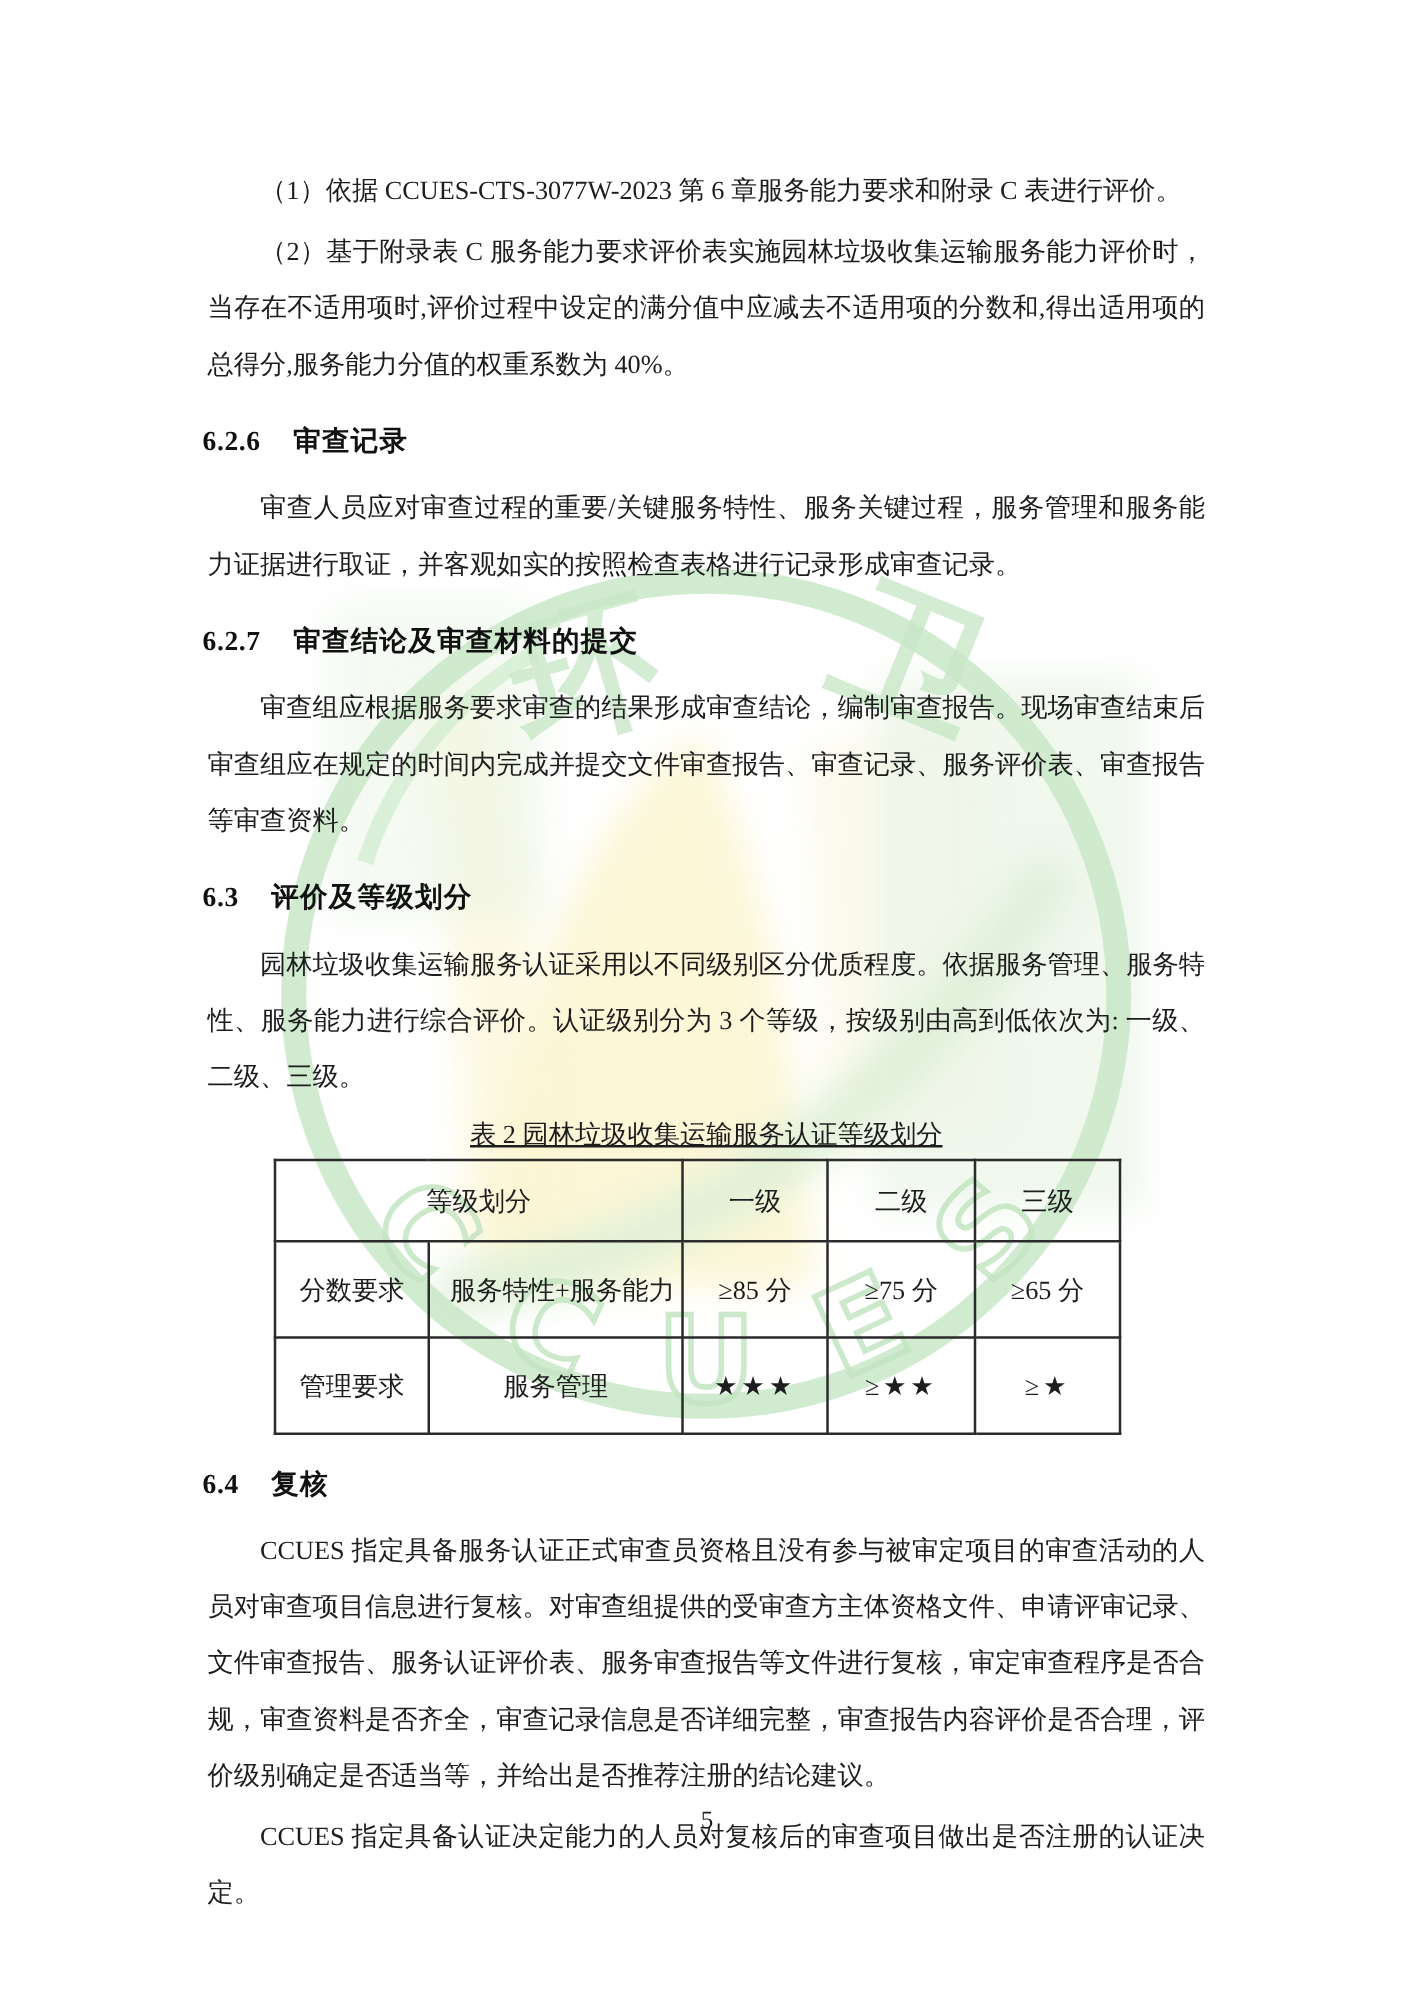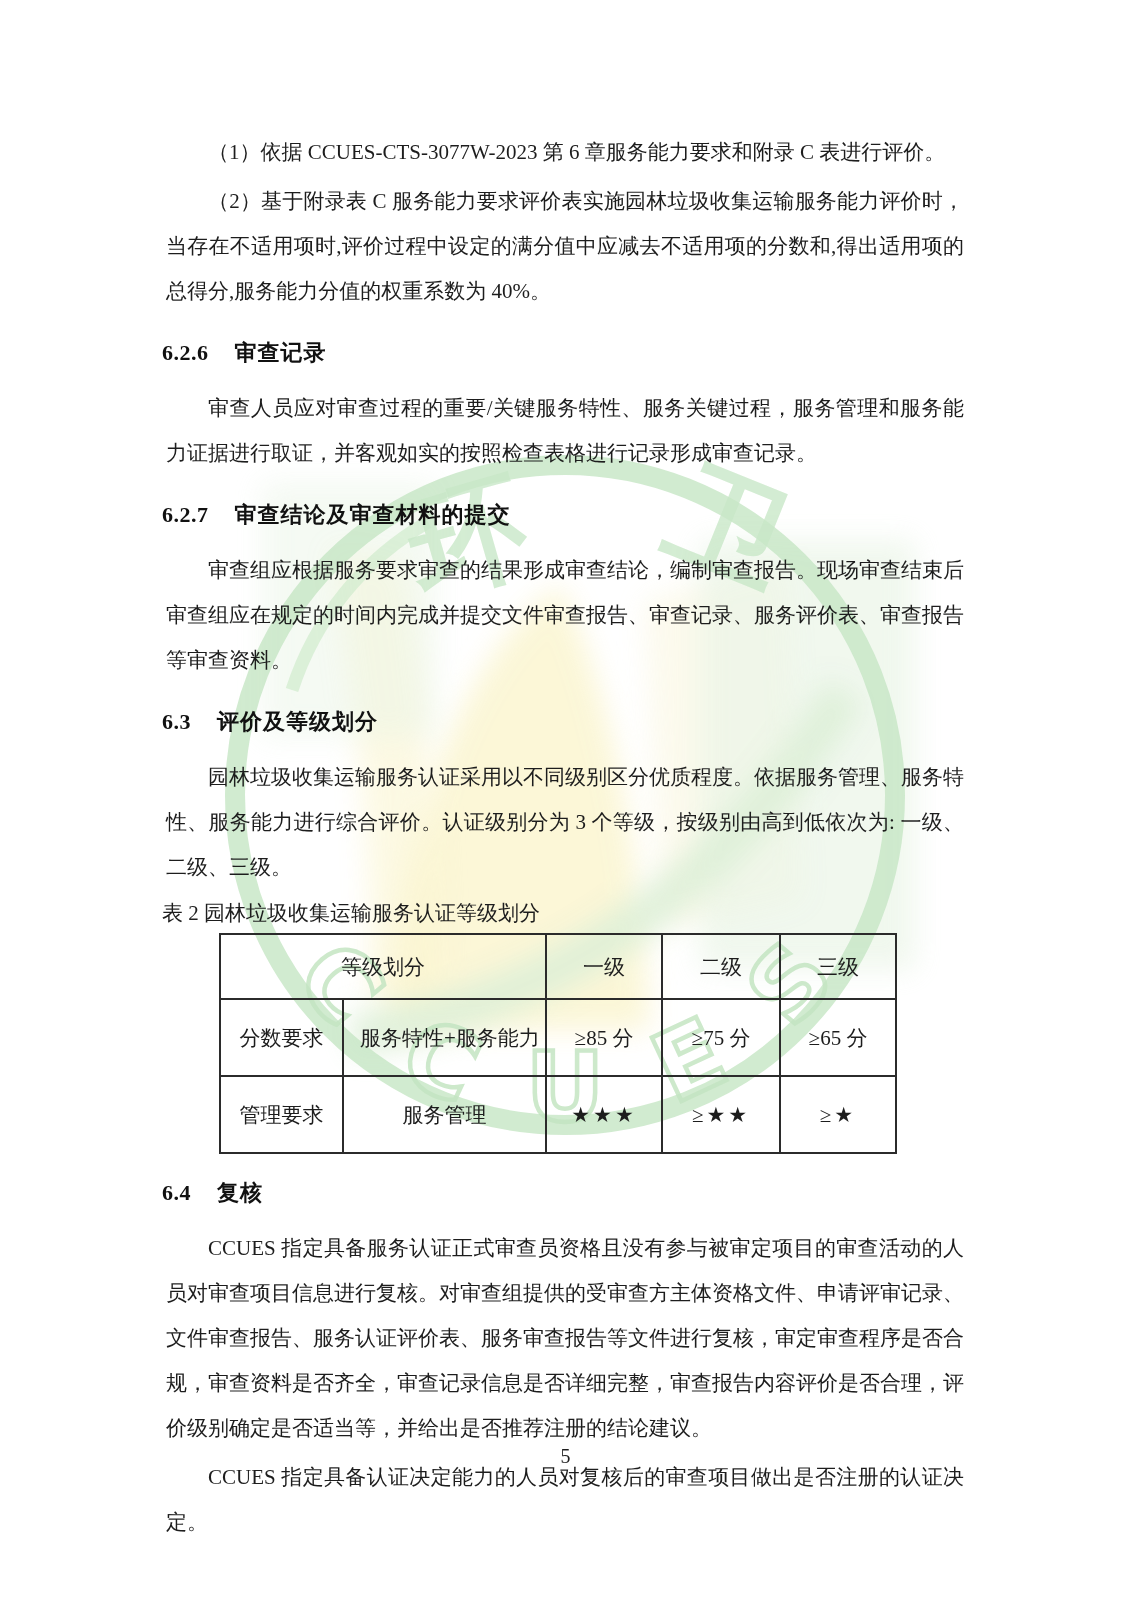--- a/index.html
+++ b/index.html
@@ -56,32 +56,34 @@
     line-height:30px;
     font-weight:bold;
     color:#111;
   }
   h3.heading .hnum {
     font-family:"Liberation Serif", serif;
     margin-right:26px;
     letter-spacing:0.5px;
   }
   h3.heading .htitle {
-    font-family:Liberation Mono, monospace;
+    font-family:Liberation Serif, serif;
     letter-spacing:1px;
     text-align:center;
   }
   .h627 { margin-top:26px; }
   .h63  { margin-top:26px; }
   .h64  { margin-top:24px; }
   .h65  { margin-top:18px; }
   .table-caption {
     margin:0;
     line-height:39px;
+    text-align:center;
     text-indent:0;
+    text-decoration:underline;
   }
   table.grade-table {
     border-collapse:collapse;
     table-layout:fixed;
     margin-left:57px;
     width:676px;
   }
   table.grade-table td {
     border:2px solid #2b2b2b;
     text-align:center;

